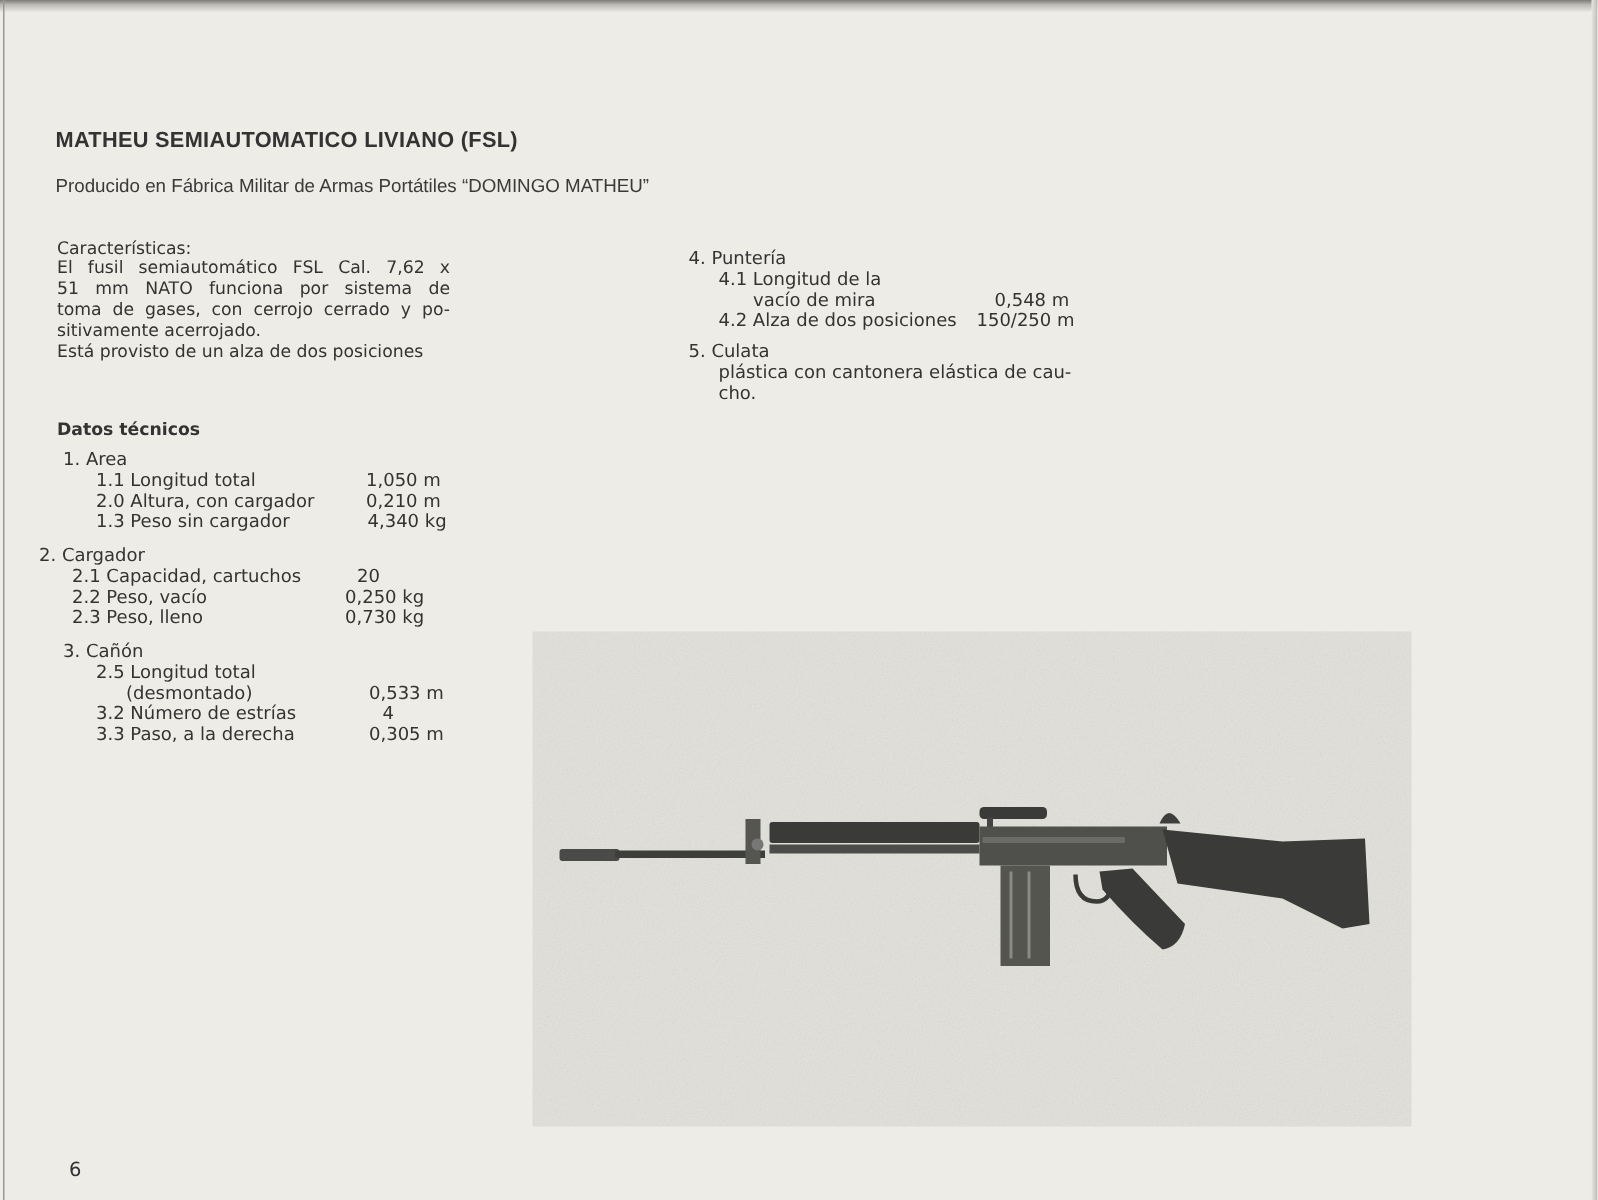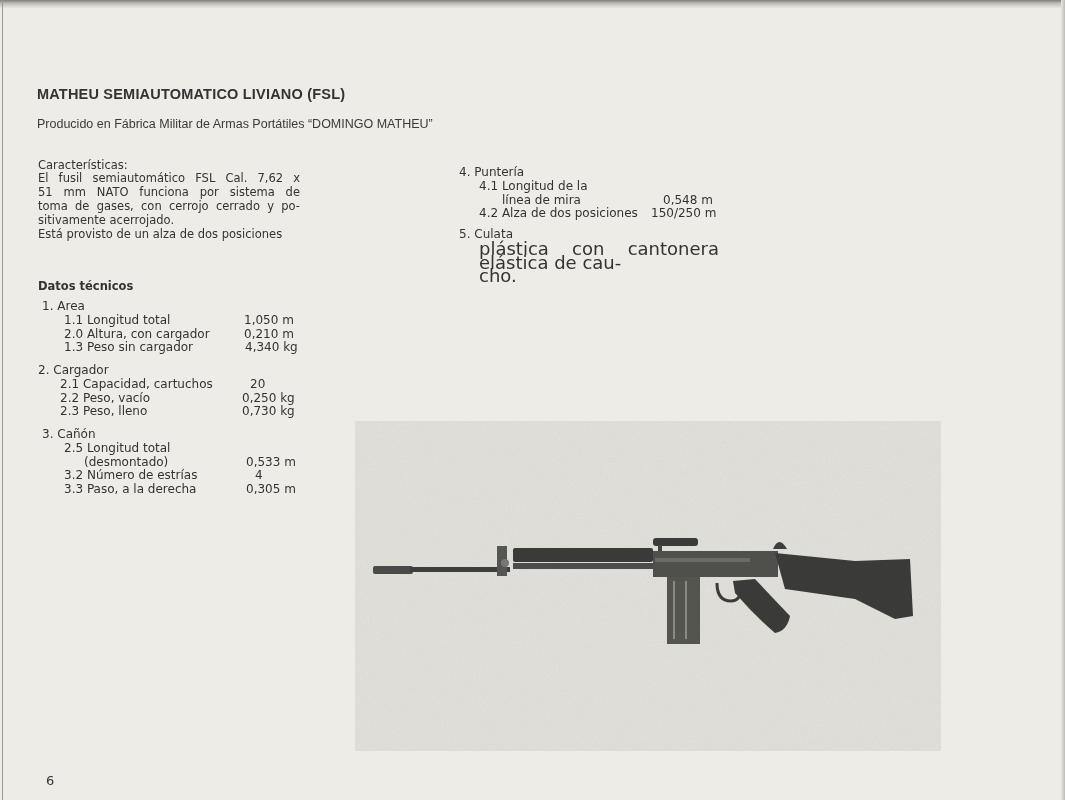--- a/index.html
+++ b/index.html
@@ -49,21 +49,21 @@
     .section {
       position: absolute; font-size: 12px; line-height: 13.8px; color: #333;
     }
     .section .head { margin-left: 0; }
     .row { position: relative; height: 13.8px; }
     .row .lbl { position: absolute; left: 22px; white-space: nowrap; }
     .row .lbl.indent2 { left: 46px; }
     .row .val { position: absolute; left: 206px; white-space: nowrap; }
     .section.right .row .val { left: 222px; }
     .culata-text {
-      margin-left: 22px; width: 250px; font-size: 18px; line-height: 13.8px;
+      margin-left: 22px; width: 250px; font-size: 12px; line-height: 13.8px;
       text-align: justify; text-align-last: left;
     }
     .photo {
       position: absolute; left: 355px; top: 421px; width: 586px; height: 330px;
       background:
         radial-gradient(circle at 20% 30%, rgba(255,255,255,0.25), transparent 60%),
         #e3e2dc;
       filter: none;
     }
     .photo svg { position: absolute; left: 0; top: 0; }
@@ -102,21 +102,21 @@
   <div class="row">
     <span class="lbl">2.0 Altura, con cargador</span>
     <span class="val" style="left:202px;">0,210 m</span>
   </div>
   <div class="row">
     <span class="lbl">1.3 Peso sin cargador</span>
     <span class="val" style="left:203px;">4,340 kg</span>
   </div>
 </div>
 
-<div class="section" style="left:38px; top:364px; width:270px;">
+<div class="section" style="left:26px; top:364px; width:270px;">
   <div class="head">2. Cargador</div>
   <div class="row">
     <span class="lbl">2.1 Capacidad, cartuchos</span>
     <span class="val" style="left:212px;">20</span>
   </div>
   <div class="row">
     <span class="lbl">2.2 Peso, vacío</span>
     <span class="val" style="left:204px;">0,250 kg</span>
   </div>
   <div class="row">
@@ -143,21 +143,21 @@
     <span class="val" style="left:204px;">0,305 m</span>
   </div>
 </div>
 
 <div class="section right" style="left:459px; top:166px; width:280px;">
   <div class="head">4. Puntería</div>
   <div class="row">
     <span class="lbl" style="left:20px;text-align:right;">4.1 Longitud de la</span>
   </div>
   <div class="row">
-    <span class="lbl" style="left:43px;">línea de mira</span>
+    <span class="lbl" style="left:43px;">vacío de mira</span>
     <span class="val" style="left:204px;">0,548 m</span>
   </div>
   <div class="row">
     <span class="lbl" style="left:20px;">4.2 Alza de dos posiciones</span>
     <span class="val" style="left:192px;">150/250 m</span>
   </div>
 </div>
 
 <div class="section right" style="left:459px; top:228px; width:280px;">
   <div class="head">5. Culata</div>

